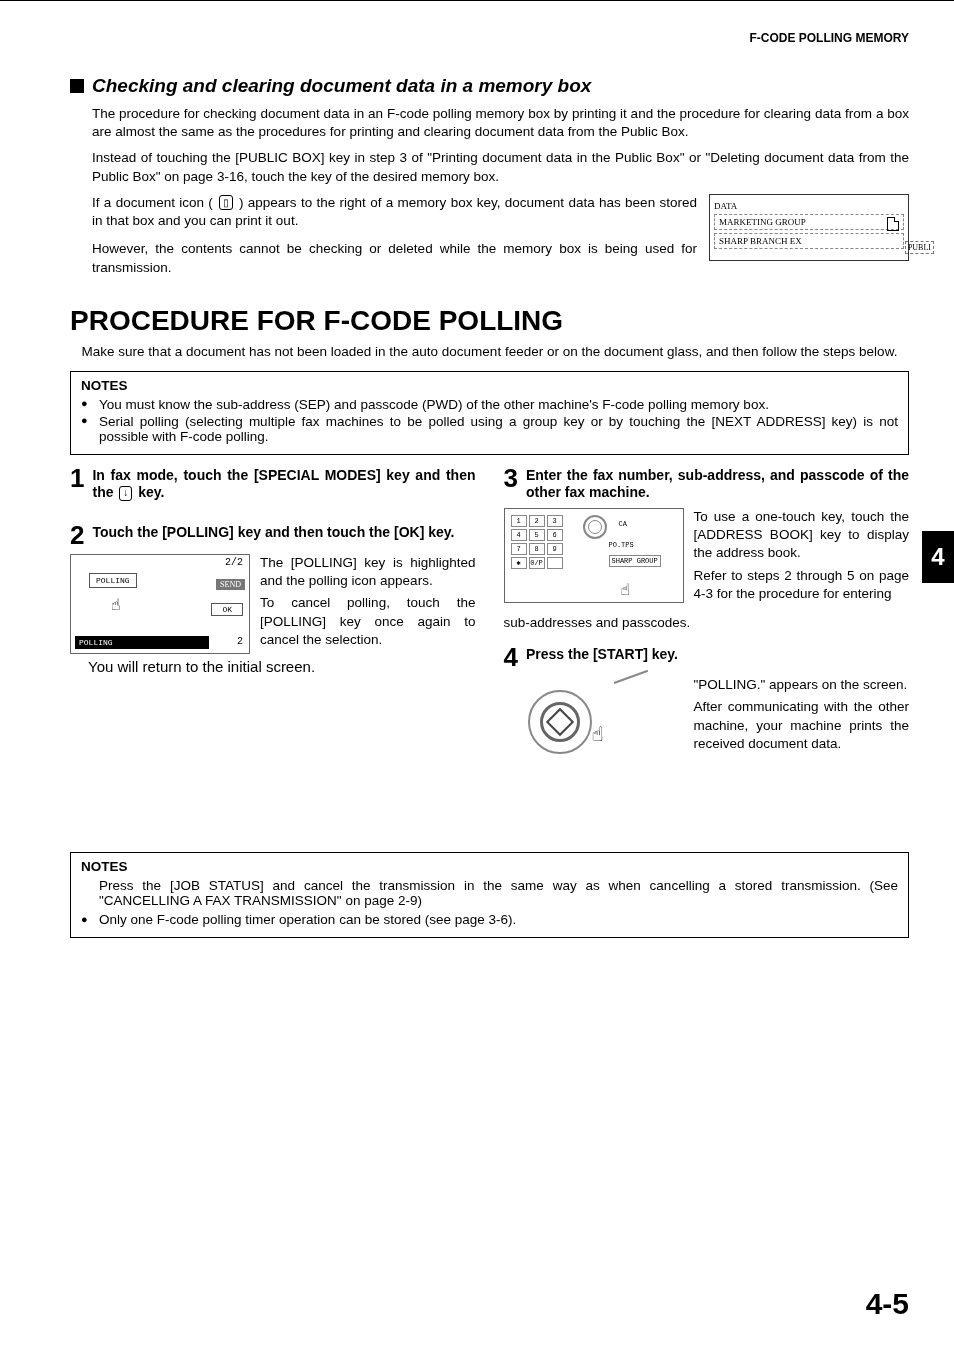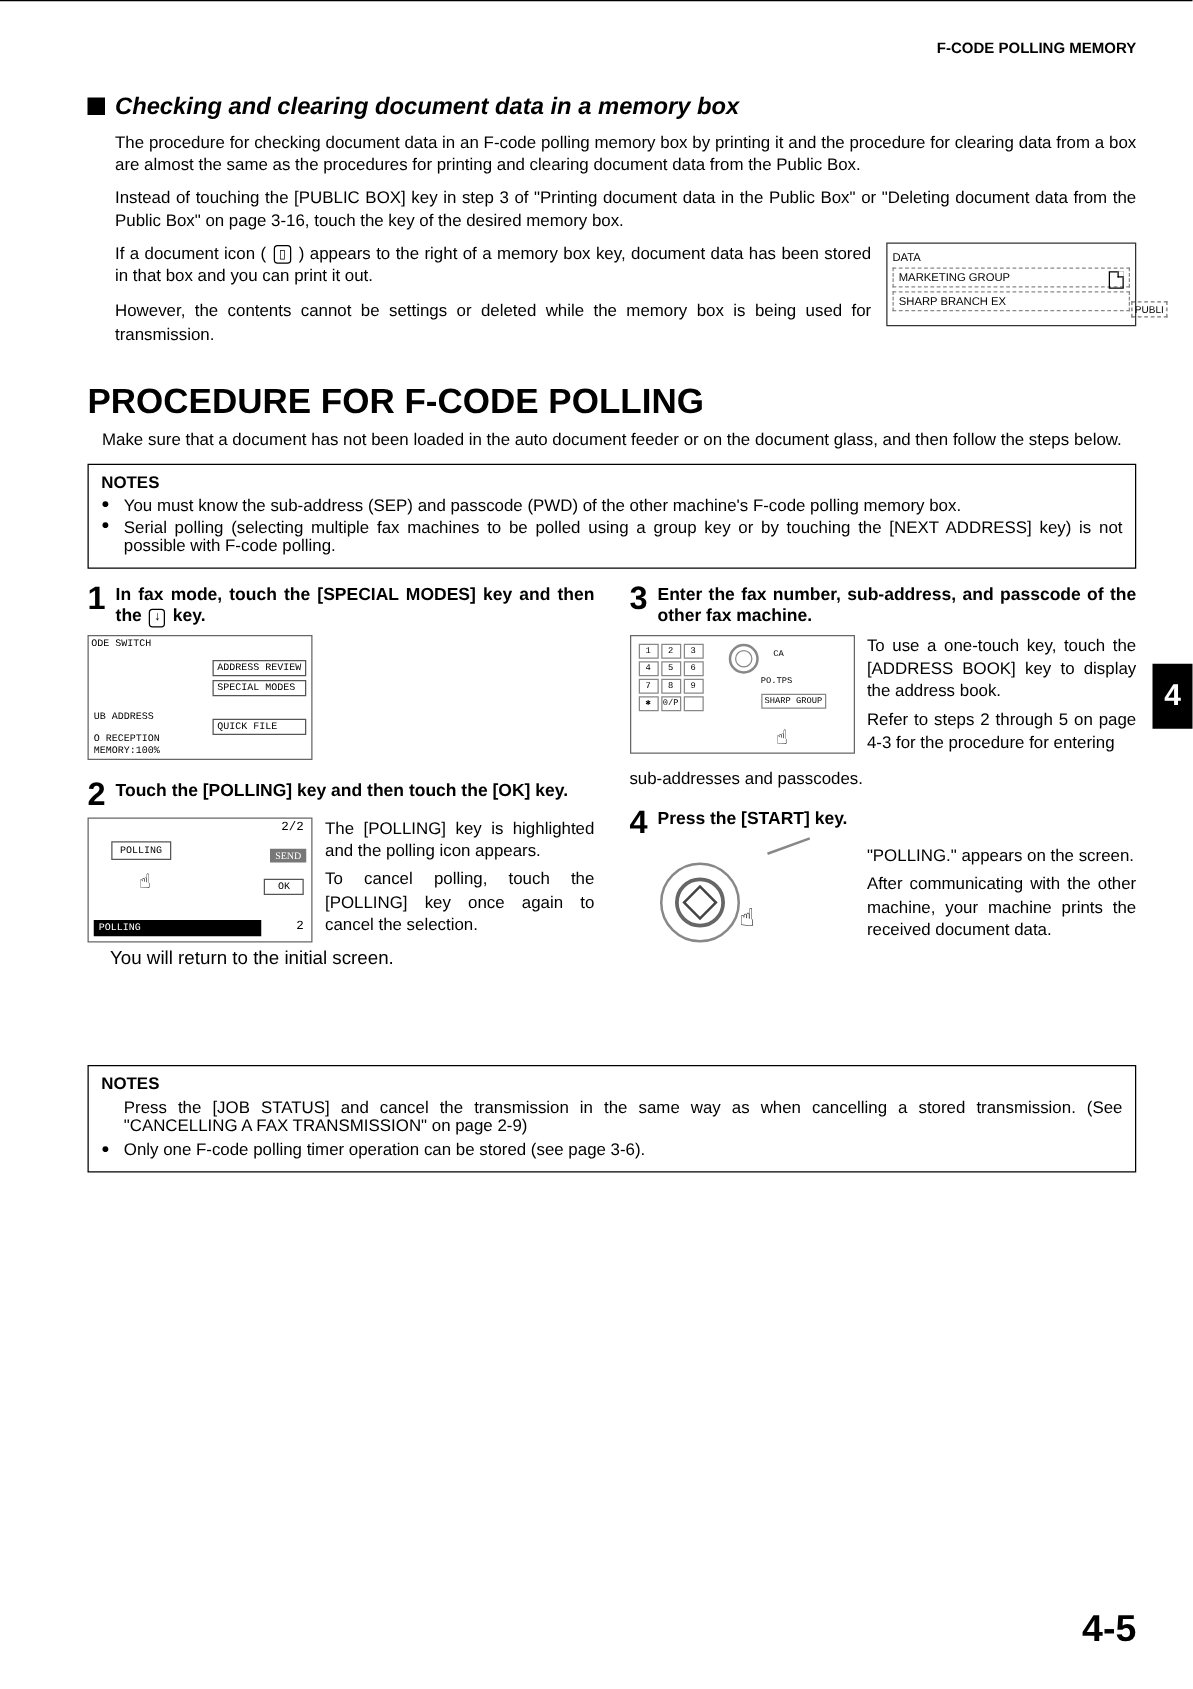--- a/index.html
+++ b/index.html
@@ -40,21 +40,21 @@
     width: 180px; min-height: 100px; border:1px solid #666;
     font-family: "Courier New", monospace; font-size: 9px;
     padding: 4px; box-sizing: border-box; background:#fff; position:relative;
   }
   .step-text { flex:1; font-size: 13.5px; text-align: justify; line-height:1.35; }
 
   .key-symbol { display:inline-block; border:1px solid #000; border-radius:3px; padding:0 3px; font-size:10px; vertical-align:1px; margin:0 2px; }
 
   .side-panel {
     float: right; width: 190px; border:1px solid #333; padding:6px 4px 8px;
-    font-family:Liberation Sans, sans-serif; font-size:9px; margin-left:12px; margin-bottom:6px; position:relative;
+    font-family:Liberation Serif, serif; font-size:9px; margin-left:12px; margin-bottom:6px; position:relative;
   }
   .side-panel .row { border:1px dashed #888; padding:2px 4px; margin:3px 0; position:relative; }
   .side-panel .doc-icon { position:absolute; right:4px; top:2px; width:10px; height:12px; border:1px solid #000; }
   .side-panel .doc-icon::after { content:""; position:absolute; right:-1px; top:-1px; width:4px; height:4px; border-left:1px solid #000; border-bottom:1px solid #000; background:#fff; }
   .side-panel .pub { position:absolute; right:-26px; bottom:6px; border:1px dashed #777; padding:1px 2px; font-size:8px; }
 
   .page-tab { position:absolute; right:0; top:530px; width:32px; height:52px; background:#000; color:#fff; font-size:24px; font-weight:bold; display:flex; align-items:center; justify-content:center; }
   .page-num { position:absolute; right:45px; bottom:30px; font-size:30px; font-weight:bold; }
 
   .clear { clear:both; }
@@ -118,21 +118,21 @@
         <span class="doc-icon"></span>
       </div>
       <div class="row">SHARP BRANCH EX</div>
       <div class="pub">PUBLI</div>
     </div>
     <p class="subtext" style="text-align:justify;">
       <span>If a document icon (</span>
       <span class="key-symbol">▯</span>
       <span>) appears to the right of a memory box key, document data has been stored in that box and you can print it out.</span>
     </p>
-    <p class="subtext" style="text-align:justify;">However, the contents cannot be settings or deleted while the memory box is being used for transmission.</p>
+    <p class="subtext" style="text-align:justify;">However, the contents cannot be checking or deleted while the memory box is being used for transmission.</p>
     <div class="clear"></div>
   </div>
 
   <h1 class="main-hd">PROCEDURE FOR F-CODE POLLING</h1>
   <p class="subtext">Make sure that a document has not been loaded in the auto document feeder or on the document glass, and then follow the steps below.</p>
 
   <div class="notes-box">
     <div class="notes-title">NOTES</div>
     <div class="item dot">You must know the sub-address (SEP) and passcode (PWD) of the other machine's F-code polling memory box.</div>
     <div class="item dot">Serial polling (selecting multiple fax machines to be polled using a group key or by touching the [NEXT ADDRESS] key) is not possible with F-code polling.</div>
@@ -142,31 +142,20 @@
     <div class="col">
 
       <div class="step">
         <div class="step-head">
           <div class="step-num">1</div>
           <div class="step-title">
             <span>In fax mode, touch the [SPECIAL MODES] key and then the </span><span class="key-symbol">↓</span><span> key.</span>
           </div>
         </div>
         <div class="step-body">
-          <div class="panel-img p1">
-            <div style="position:absolute;left:2px;top:2px;font-size:8px;">ODE SWITCH</div>
-            <div class="right-btns">
-              <span class="btn">ADDRESS REVIEW</span>
-              <span class="btn">SPECIAL MODES</span>
-              <span class="btn" style="margin-top:18px;">QUICK FILE</span>
-            </div>
-            <div class="status">UB ADDRESS</div>
-            <div style="position:absolute;left:4px;top:78px;font-size:8px;">O RECEPTION</div>
-            <div class="mem">MEMORY:100%</div>
-          </div>
         </div>
       </div>
 
       <div class="step">
         <div class="step-head">
           <div class="step-num">2</div>
           <div class="step-title">Touch the [POLLING] key and then touch the [OK] key.</div>
         </div>
         <div class="step-body">
           <div class="panel-img p2">

